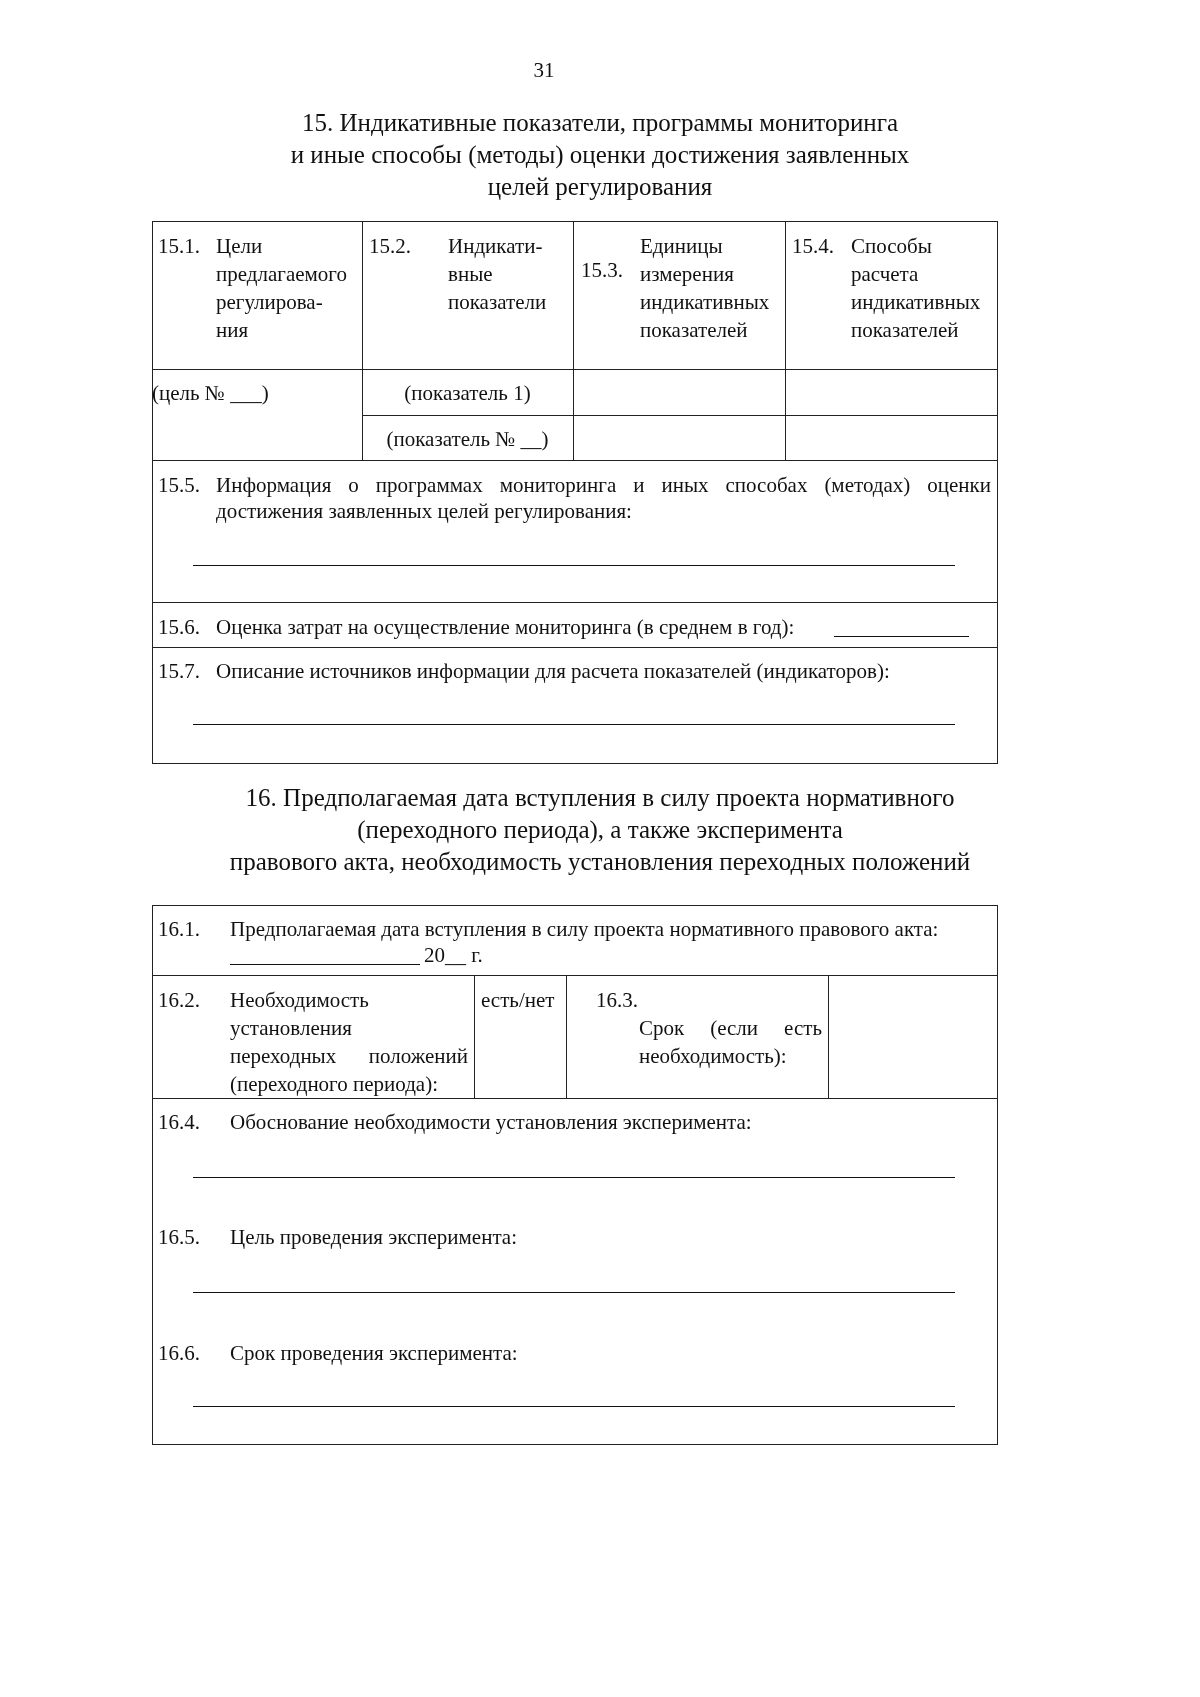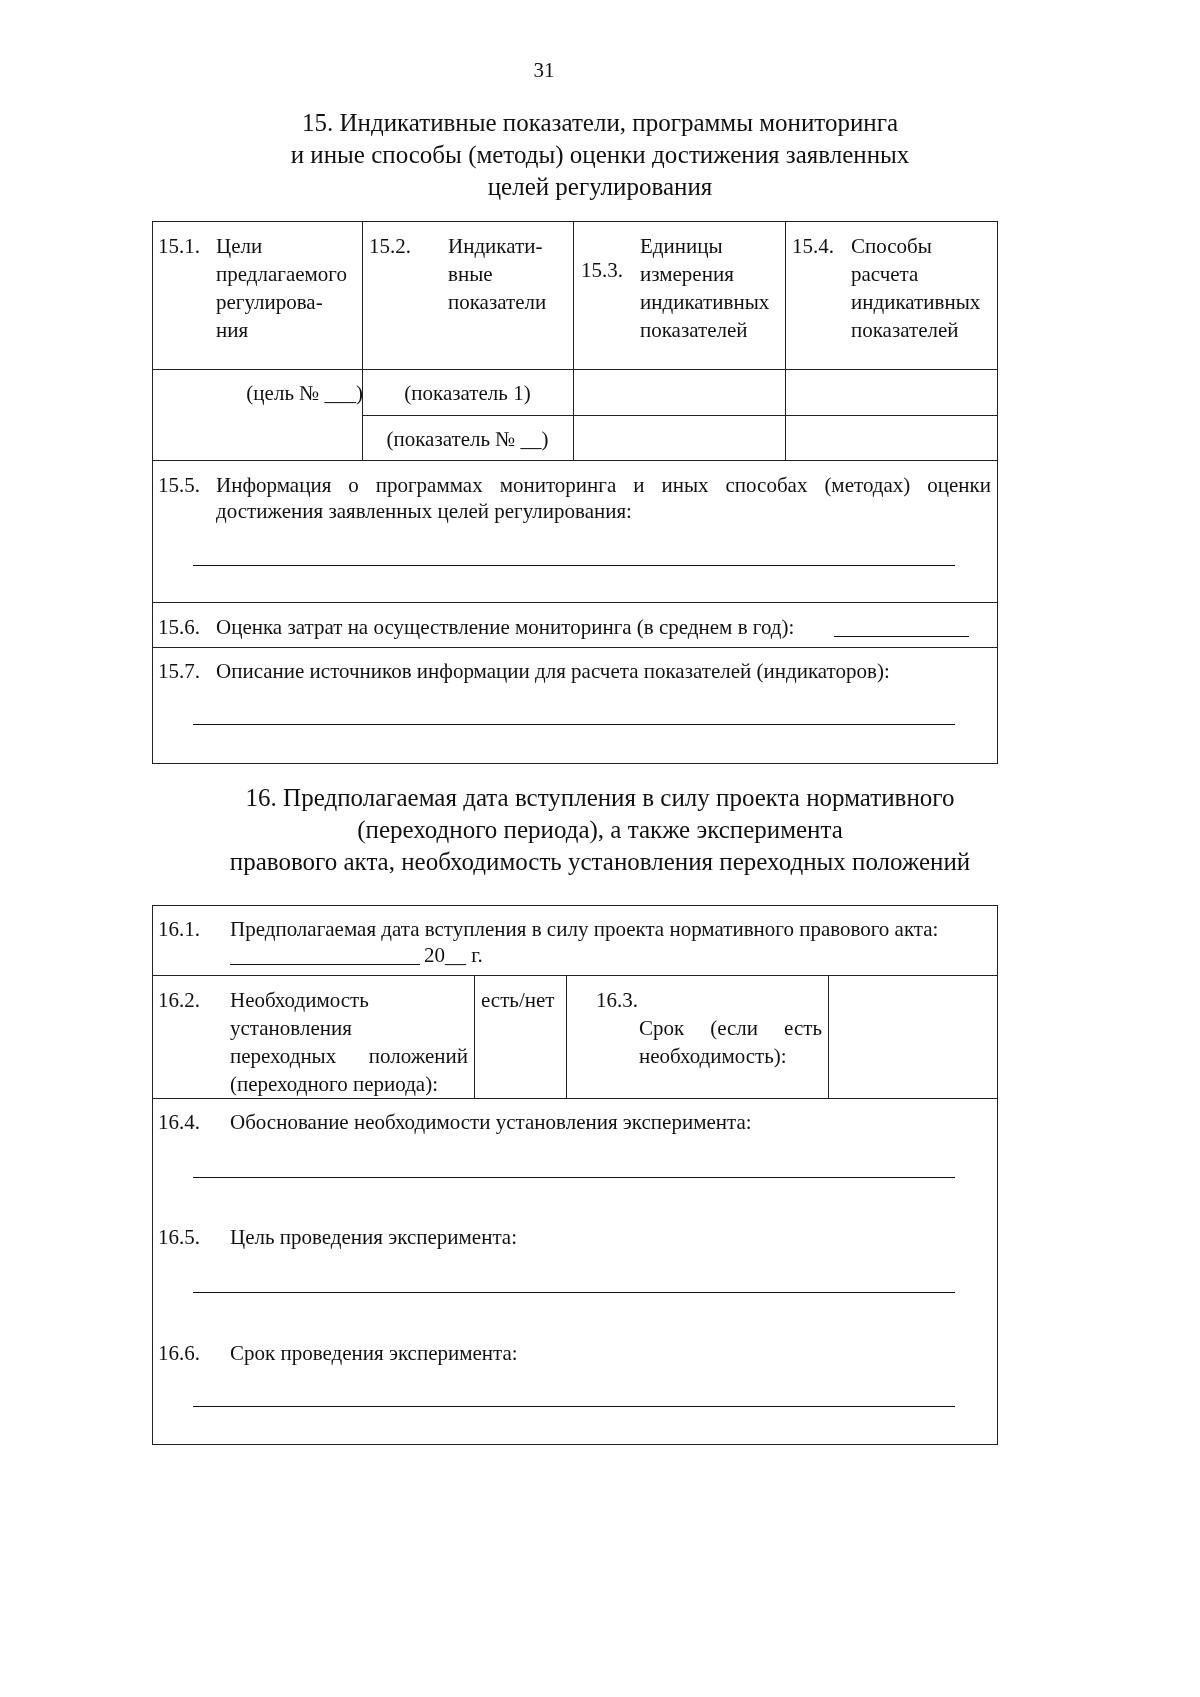--- a/index.html
+++ b/index.html
@@ -58,21 +58,21 @@
   <div>показателей</div>
 </div>
 <div class="abs t" style="left:792px;top:232px;">15.4.</div>
 <div class="abs t" style="left:851px;top:232px;">
   <div>Способы</div>
   <div>расчета</div>
   <div>индикативных</div>
   <div>показателей</div>
 </div>
 
-<div class="abs t" style="left:152px;top:379px;width:211px;text-align:right;">(цель № ___)</div>
+<div class="abs t" style="left:152px;top:379px;width:211px;text-align:left;">(цель № ___)</div>
 <div class="abs t" style="left:362px;top:379px;width:211px;text-align:center;">(показатель 1)</div>
 <div class="abs t" style="left:362px;top:425px;width:211px;text-align:center;">(показатель № __)</div>
 
 <div class="abs t" style="left:158px;top:471px;">15.5.</div>
 <div class="abs t just" style="left:216px;top:471px;width:775px;">Информация о программах мониторинга и иных способах (методах) оценки</div>
 <div class="abs t" style="left:216px;top:497px;">достижения заявленных целей регулирования:</div>
 <div class="abs ul" style="left:193px;top:565px;width:762px;"></div>
 
 <div class="abs t" style="left:158px;top:613px;">15.6.</div>
 <div class="abs t" style="left:216px;top:613px;">Оценка затрат на осуществление мониторинга (в среднем в год):</div>

